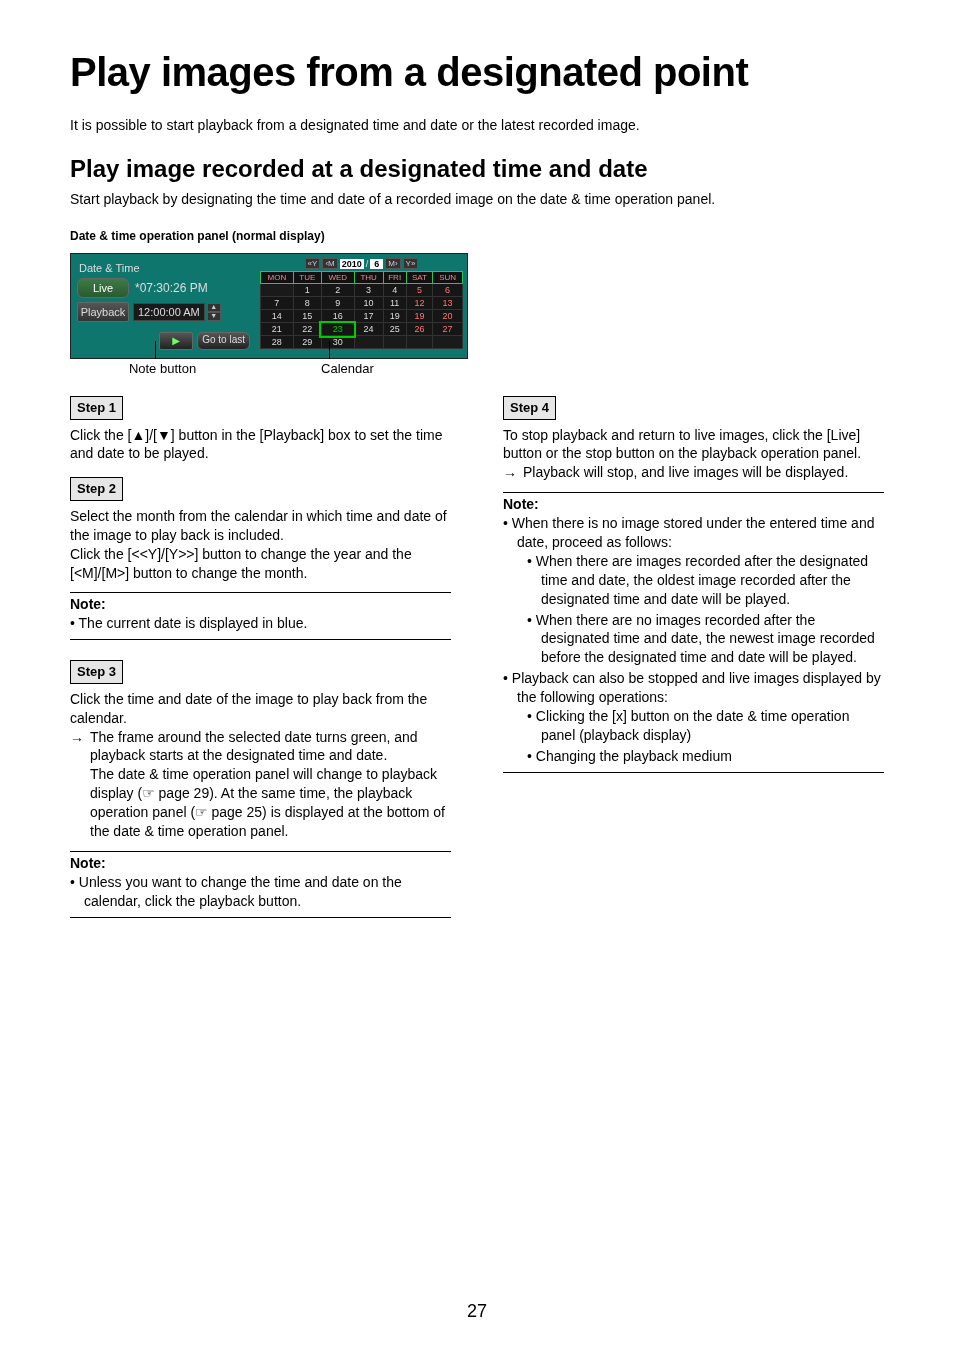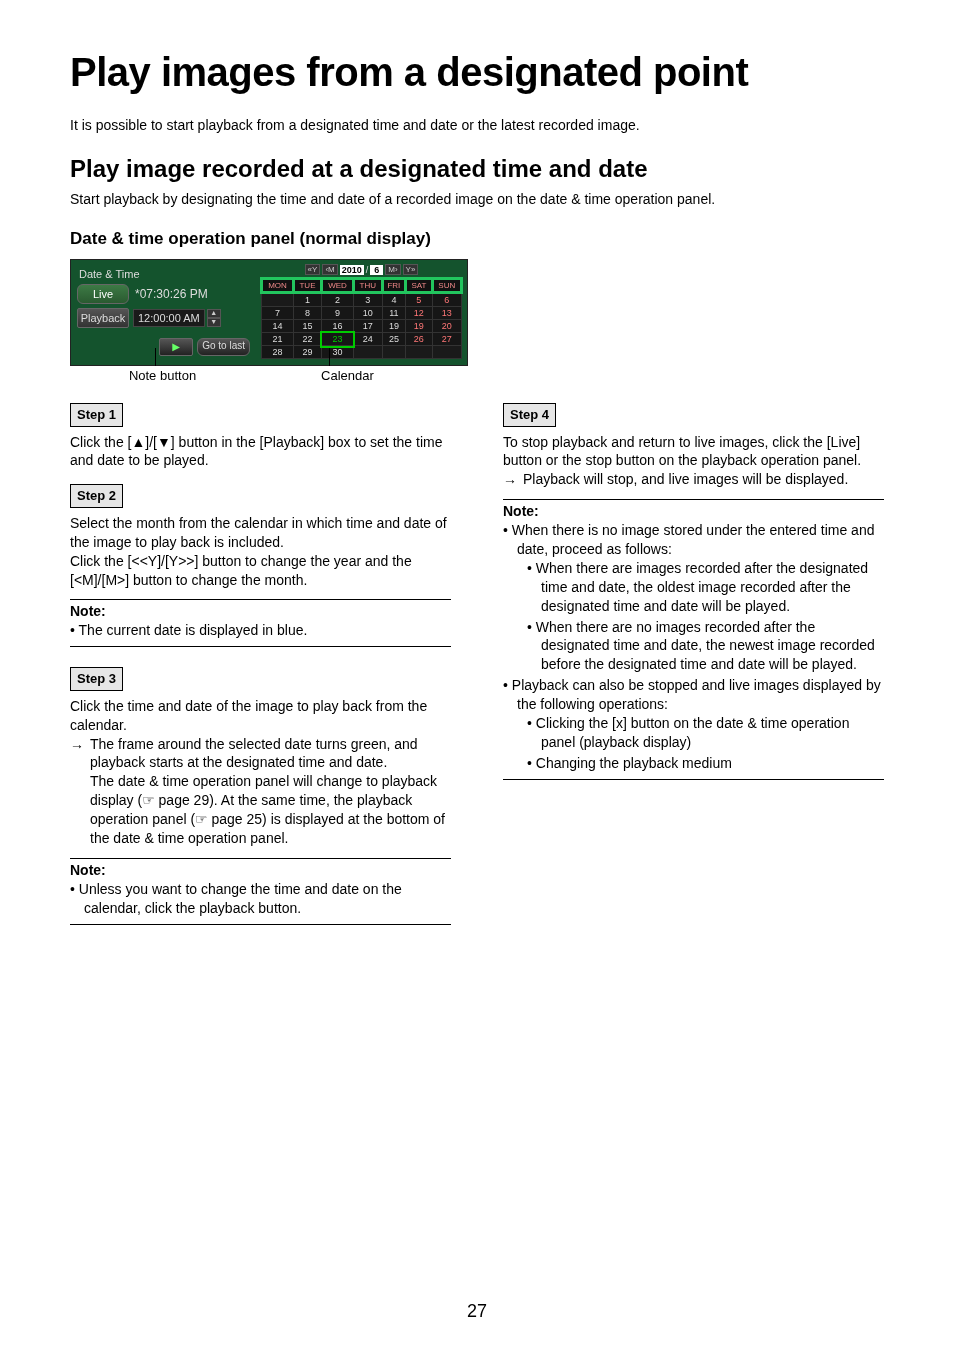--- a/index.html
+++ b/index.html
@@ -21,21 +21,21 @@
   }
   p.intro { font-size: 14px; margin-bottom: 22px; }
   h2.section-title {
     font-size: 24px;
     font-weight: bold;
     margin-bottom: 8px;
   }
   p.sub-intro { font-size: 14px; margin-bottom: 22px; }
   .panel-caption {
     font-weight: bold;
-    font-size: 17px;
+    font-size: 12px;
     margin-bottom: 10px;
   }
   .columns {
     display: flex;
     gap: 52px;
   }
   .col { flex: 1; font-size: 14px; line-height: 1.35; }
   .step-label {
     display: inline-block;
     background: #e6e6e6;
@@ -67,21 +67,21 @@
     width: 100%;
     text-align: center;
     font-size: 18px;
   }
 
   
   .panel-wrap { margin-bottom: 6px; }
   .panel {
     display: flex;
     width: 398px;
-    background: #14532d;
+    background: #0f766e;
     border: 1px solid #222;
     font-family: Verdana, sans-serif;
   }
   .panel-left {
     flex: 0 0 185px;
     padding: 6px 6px 8px 6px;
   }
   .panel-head {
     color: #ddd;
     font-size: 11px;
@@ -146,21 +146,21 @@
   .panel-right {
     flex: 1;
     padding: 4px 4px 6px 4px;
   }
   .cal-nav { display: flex; align-items: center; justify-content: center; gap: 2px; color: #ddd; font-size: 9px; }
   .cal-nav .nav-btn { background: #333; border: 1px solid #555; padding: 0 2px; color: #ccc; font-size: 8px; }
   .cal-nav .yr { background: #fff; color: #000; padding: 0 2px; font-weight: bold;}
   .cal-nav .mn { background: #fff; color: #000; padding: 0 4px; font-weight: bold;}
   table.cal { width: 100%; border-collapse: collapse; margin-top: 2px; }
   table.cal th {
-    color: #e88; font-size: 8px; padding: 1px 0; border: 3px solid #22c55e; background: #111;
+    color: #e88; font-size: 8px; padding: 1px 0; border: 1px solid #22c55e; background: #111;
     font-weight: normal;
   }
   table.cal td {
     color: #ddd; font-size: 9px; text-align: center;
     border: 1px solid #333; padding: 1px 0; background: #161616;
   }
   table.cal td.blank { background: #1a1a1a; color: #222; }
   table.cal td.wend { color: #f77; }
   table.cal td.sel { outline: 2px solid #0c0; color: #0c0; }
 

